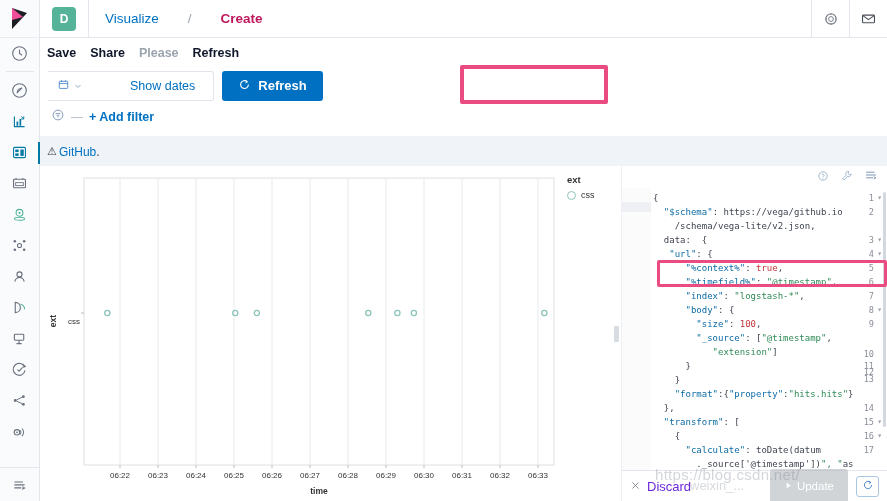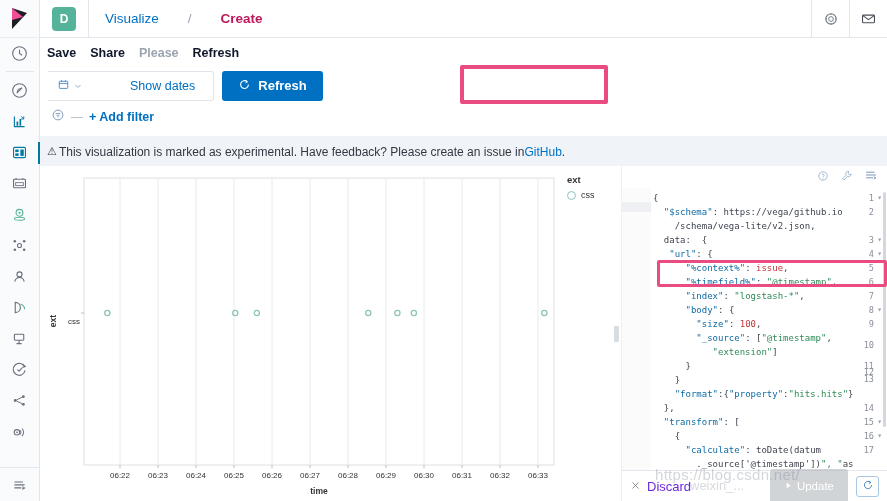--- a/index.html
+++ b/index.html
@@ -371,21 +371,20 @@
         <circle cx="10" cy="10" r="7" fill="none" stroke="#6f8bb0" stroke-width="1.2"></circle>
         <path d="M6.5 7.8 L13.5 7.8 M7.8 10.3 L12.2 10.3 M9 12.6 L11 12.6" stroke="#6f8bb0" stroke-width="1.1"></path>
       </svg>
   </span>
   <span id="filter-dash">—</span>
   <span id="add-filter">+ Add filter</span>
 </div>
 
 <div id="experimental-banner">
   <span class="warn-glyph">⚠</span>
-  <span>This visualization is marked as experimental. Have feedback? Please create an issue in </span>
   <span id="github-link">GitHub</span>
   <span>.</span>
 </div>
 
 <div id="content">
 
   <div id="vis-panel">
     <svg id="chart-svg" width="571" height="335">
 
       <rect id="plot-frame" x="44" y="12" width="470" height="287" fill="#ffffff" stroke="#dcdfe3" stroke-width="1"></rect>
@@ -489,38 +488,38 @@
           <div class="ln" style="top: 48px;">3</div>
           <div class="fold" style="top: 48px;">▾</div>
           <div class="ln" style="top: 62px;">4</div>
           <div class="fold" style="top: 62px;">▾</div>
           <div class="ln" style="top: 76px;">5</div>
           <div class="ln" style="top: 90px;">6</div>
           <div class="ln" style="top: 104px;">7</div>
           <div class="ln" style="top: 118px;">8</div>
           <div class="fold" style="top: 118px;">▾</div>
           <div class="ln" style="top: 132px;">9</div>
-          <div class="ln" style="top: 153px;">10</div>
+          <div class="ln" style="top: 162px;">10</div>
           <div class="ln" style="top: 174px;">11</div>
           <div class="ln" style="top: 180px;">12</div>
           <div class="ln" style="top: 187px;">13</div>
           <div class="ln" style="top: 216px; text-align: center;">14</div>
           <div class="ln" style="top: 230px; margin-left: 20px;">15</div>
           <div class="fold" style="top: 230px;">▾</div>
           <div class="ln" style="top: 244px;">16</div>
           <div class="fold" style="top: 244px;">▾</div>
           <div class="ln" style="top: 258px;">17</div>
         </div>
       <div id="code-area">
           <div class="cl" style="top: 6px;"><span class="plain">{</span></div>
           <div class="cl" style="top: 20px;">&nbsp;&nbsp;<span class="k">"$schema"</span><span class="plain">:</span>&nbsp;<span class="plain">https</span><span class="plain">:</span><span class="plain">//vega/github.io</span></div>
           <div class="cl" style="top: 34px;">&nbsp;&nbsp;&nbsp;&nbsp;<span class="plain">/schema/vega-lite/v2.json</span><span class="plain">,</span></div>
           <div class="cl" style="top: 48px;">&nbsp;&nbsp;<span class="plain">data</span><span class="plain">:</span>&nbsp;&nbsp;<span class="plain">{</span></div>
           <div class="cl" style="top: 62px;">&nbsp;&nbsp;&nbsp;<span class="k">"url"</span><span class="plain">:</span>&nbsp;<span class="plain">{</span></div>
-          <div class="cl" style="top: 76px;">&nbsp;&nbsp;&nbsp;&nbsp;&nbsp;&nbsp;<span class="k">"%context%"</span><span class="plain">:</span>&nbsp;<span class="b">issue</span><span class="plain">,</span></div>
+          <div class="cl" style="top: 76px;">&nbsp;&nbsp;&nbsp;&nbsp;&nbsp;&nbsp;<span class="k">"%context%"</span><span class="plain">:</span>&nbsp;<span class="b">true</span><span class="plain">,</span></div>
           <div class="cl" style="top: 90px;">&nbsp;&nbsp;&nbsp;&nbsp;&nbsp;&nbsp;<span class="k">"%timefield%"</span><span class="plain">:</span>&nbsp;<span class="s">"@timestamp"</span><span class="plain">,</span></div>
           <div class="cl" style="top: 104px;">&nbsp;&nbsp;&nbsp;&nbsp;&nbsp;&nbsp;<span class="k">"index"</span><span class="plain">:</span>&nbsp;<span class="s">"logstash-*"</span><span class="plain">,</span></div>
           <div class="cl" style="top: 118px;">&nbsp;&nbsp;&nbsp;&nbsp;&nbsp;&nbsp;<span class="k">"body"</span><span class="plain">:</span>&nbsp;<span class="plain">{</span></div>
           <div class="cl" style="top: 132px;">&nbsp;&nbsp;&nbsp;&nbsp;&nbsp;&nbsp;&nbsp;&nbsp;<span class="k">"size"</span><span class="plain">:</span>&nbsp;<span class="b">100</span><span class="plain">,</span></div>
           <div class="cl" style="top: 146px;">&nbsp;&nbsp;&nbsp;&nbsp;&nbsp;&nbsp;&nbsp;&nbsp;<span class="k">"_source"</span><span class="plain">:</span>&nbsp;<span class="plain">[</span><span class="s">"@timestamp"</span><span class="plain">,</span></div>
           <div class="cl" style="top: 160px;">&nbsp;&nbsp;&nbsp;&nbsp;&nbsp;&nbsp;&nbsp;&nbsp;&nbsp;&nbsp;&nbsp;<span class="s">"extension"</span><span class="plain">]</span></div>
           <div class="cl" style="top: 174px;">&nbsp;&nbsp;&nbsp;&nbsp;&nbsp;&nbsp;<span class="plain">}</span></div>
           <div class="cl" style="top: 188px;">&nbsp;&nbsp;&nbsp;&nbsp;<span class="plain">}</span></div>
           <div class="cl" style="top: 202px;">&nbsp;&nbsp;&nbsp;&nbsp;<span class="k">"format"</span><span class="plain">:</span><span class="plain">{</span><span class="k">"property"</span><span class="plain">:</span><span class="s">"hits.hits"</span><span class="plain">}</span></div>
           <div class="cl" style="top: 216px;">&nbsp;&nbsp;<span class="plain">}</span><span class="plain">,</span></div>

